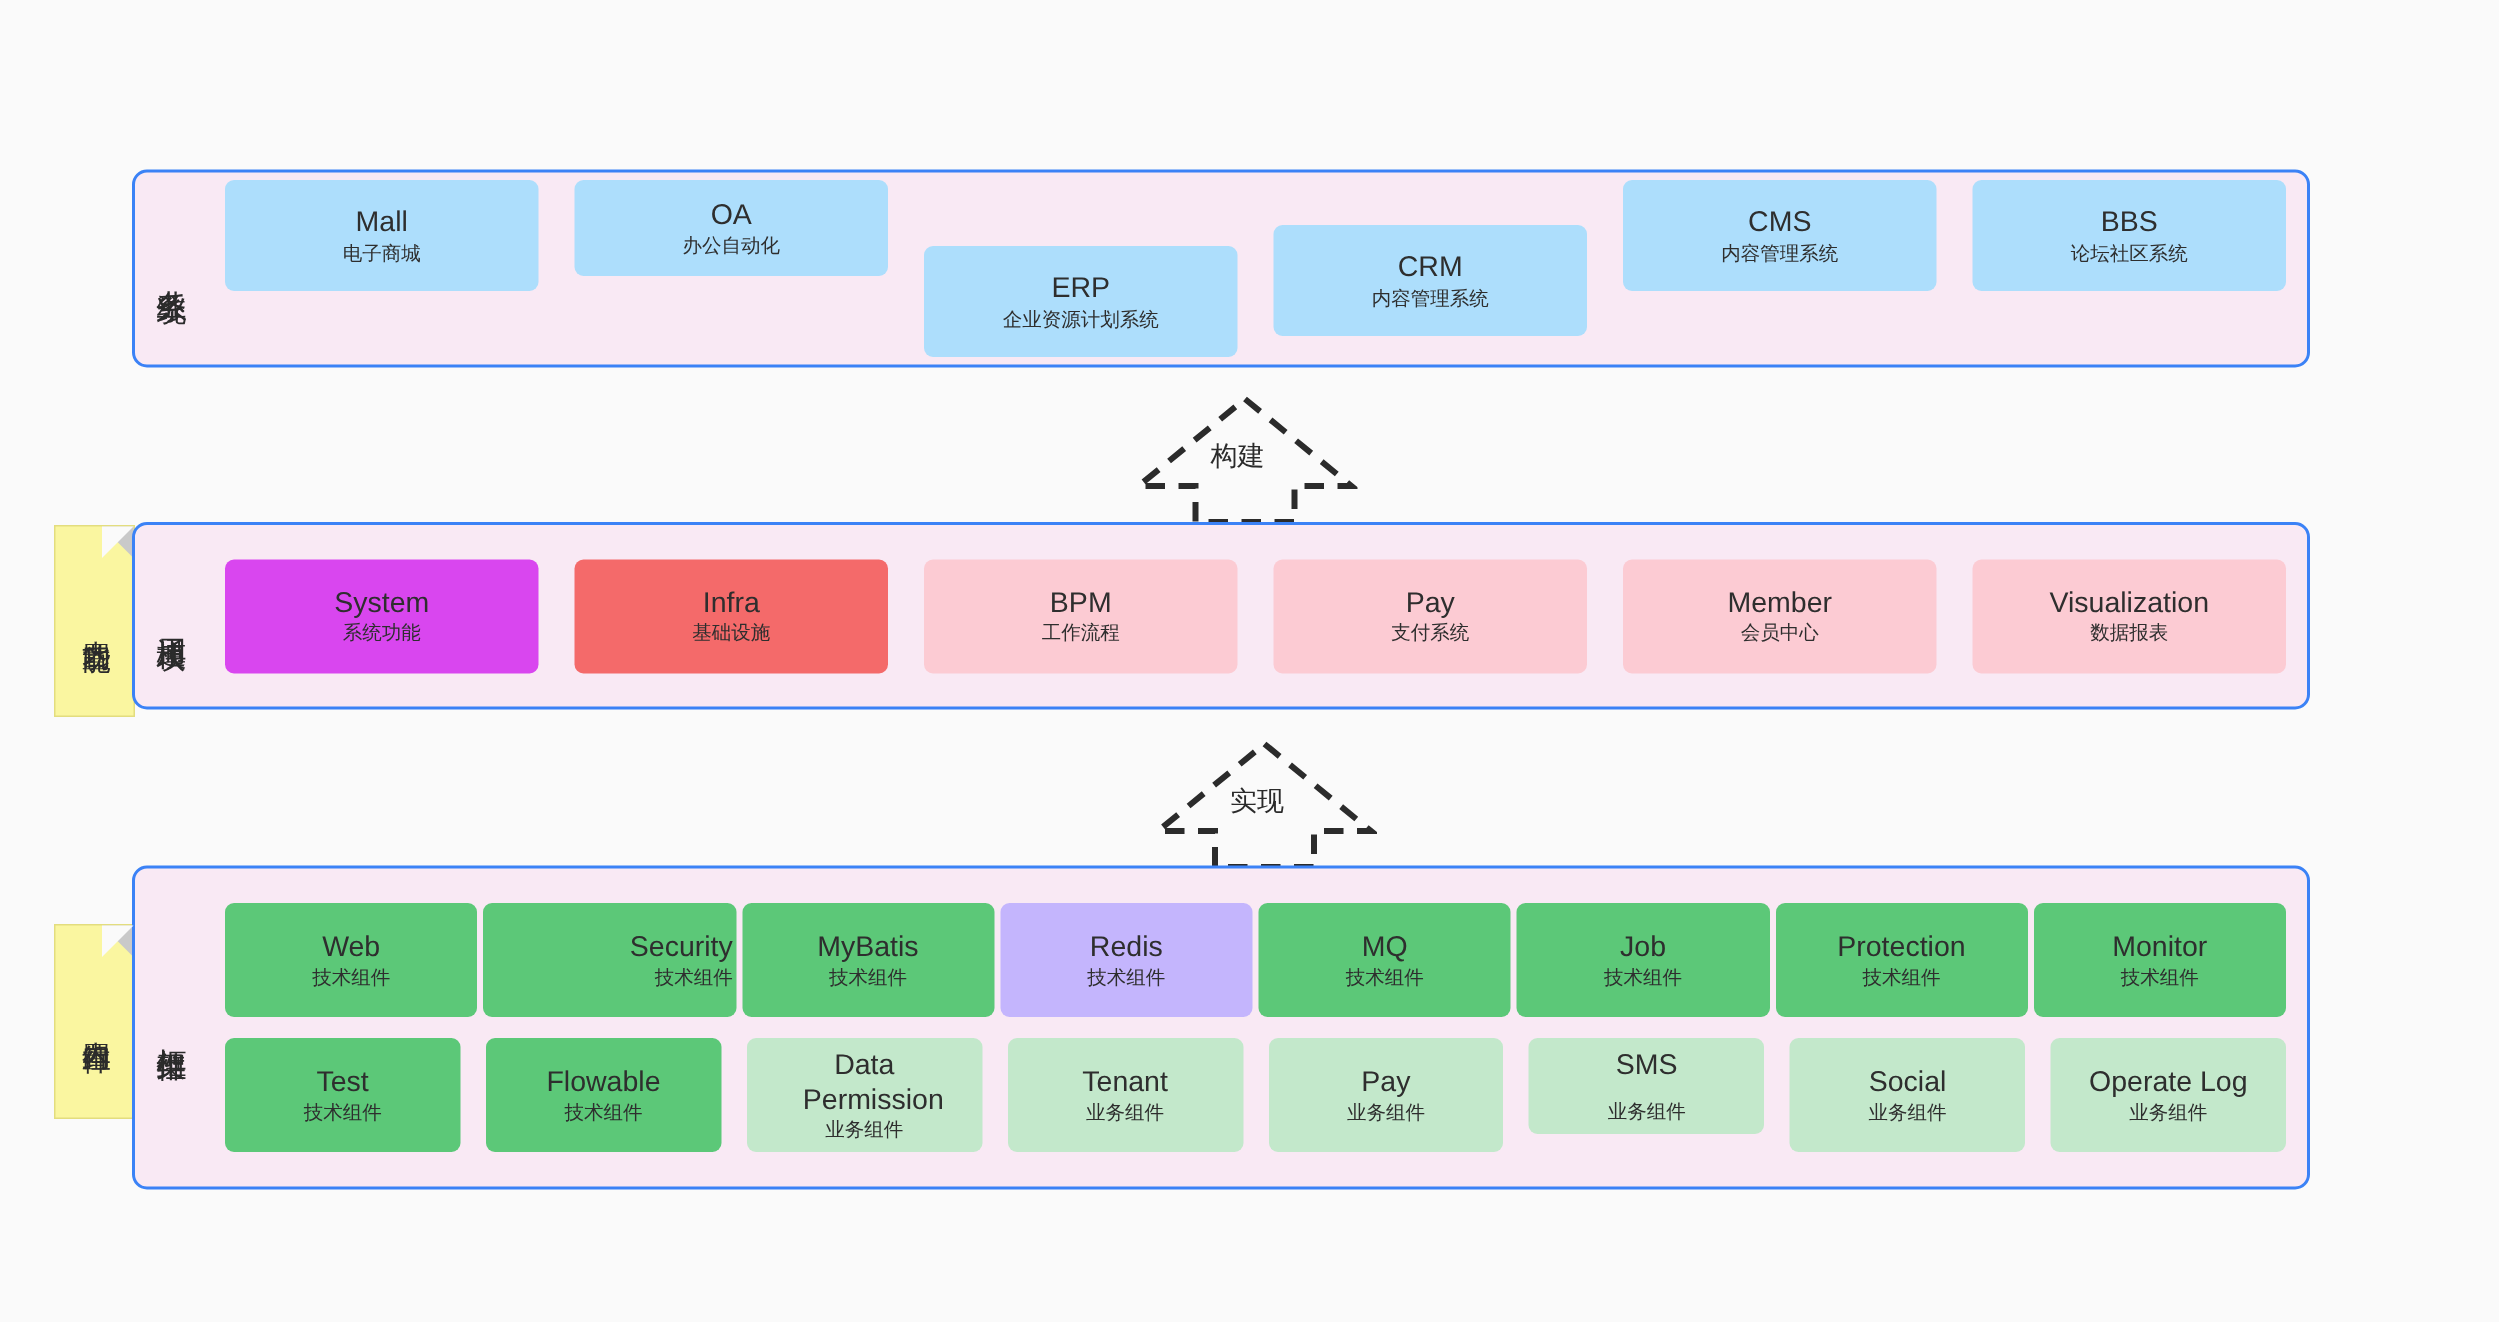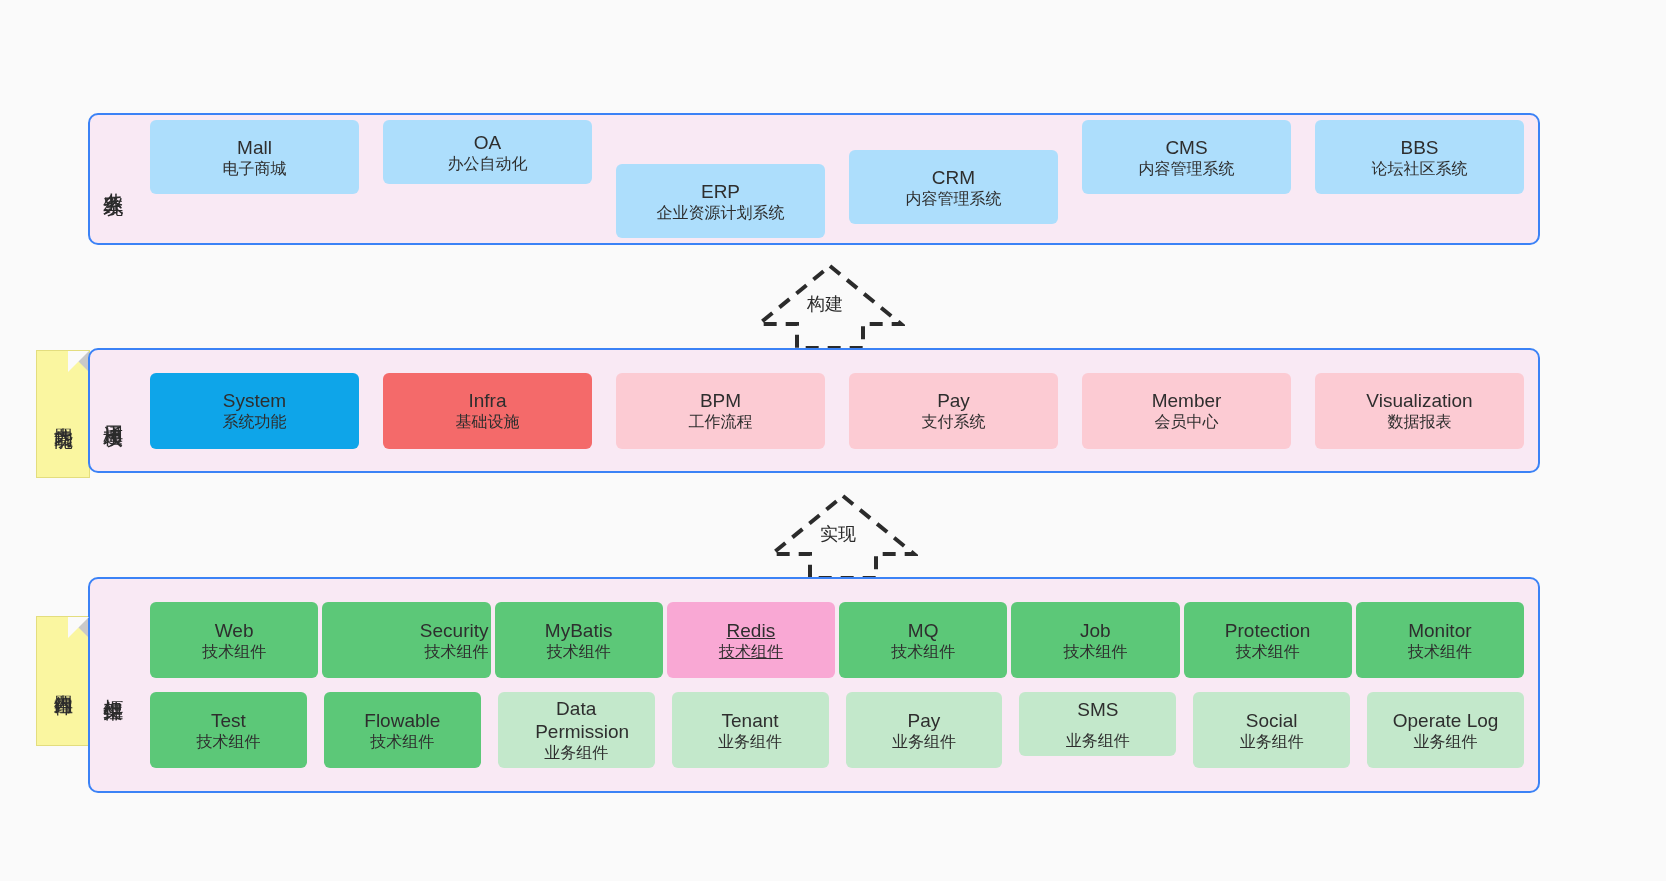--- a/index.html
+++ b/index.html
@@ -58,21 +58,21 @@
     display: flex;
     flex-direction: column;
     align-items: center;
     justify-content: center;
     color: #2e2e2e;
     line-height: 1.22;
     text-align: center;
     padding: 4px 2px;
   }
   .cell .en { font-size: 19px; }
-  .cell .cn { font-size: 16px; }
+  .cell .cn { font-size: 13px; }
 
   
   .c-blue        { background: #addefc; }
   .c-red         { background: #f46a6a; }
   .c-pink        { background: #fccbd3; }
   .c-green       { background: #5cc878; }
   .c-lightgreen  { background: #c3e8cb; }
 
   
   .sticky {
@@ -165,21 +165,21 @@
   </div>
 
   <div class="sticky" style="left:36px; top:350px; width:54px; height:128px;">
     <span>内置功能</span>
     <i class="sticky-fold-white"></i>
   </div>
   <div class="layer" id="layer-common" style="left:88px; top:348px; width:1452px; height:125px;">
     <div class="layer-title">通用模块</div>
     <div class="layer-body">
       <div class="row">
-        <div class="cell c-red" style="height: 76px; background: #0ea5e9;">
+        <div class="cell c-red" style="height: 76px; background: #d946ef;">
           <div class="en">System</div>
           <div class="cn">系统功能</div>
         </div>
         <div class="cell c-red" style="height: 76px; background: rgb(244, 106, 106);">
           <div class="en">Infra</div>
           <div class="cn">基础设施</div>
         </div>
         <div class="cell c-pink" style="height: 76px; background: rgb(252, 203, 211);">
           <div class="en">BPM</div>
           <div class="cn">工作流程</div>
@@ -221,21 +221,21 @@
           <div class="cn">技术组件</div>
         </div>
         <div class="cell c-green" style="height: 76px; background: rgb(92, 200, 120); align-items: flex-end;">
           <div class="en">Security</div>
           <div class="cn">技术组件</div>
         </div>
         <div class="cell c-green" style="height: 76px; background: rgb(92, 200, 120);">
           <div class="en">MyBatis</div>
           <div class="cn">技术组件</div>
         </div>
-        <div class="cell c-green" style="height: 76px; background: #f9a8d4; text-decoration: underline;">
+        <div class="cell c-green" style="height: 76px; background: #c4b5fd;">
           <div class="en">Redis</div>
           <div class="cn">技术组件</div>
         </div>
         <div class="cell c-green" style="height: 76px; background: rgb(92, 200, 120);">
           <div class="en">MQ</div>
           <div class="cn">技术组件</div>
         </div>
         <div class="cell c-green" style="height: 76px; background: rgb(92, 200, 120);">
           <div class="en">Job</div>
           <div class="cn">技术组件</div>

